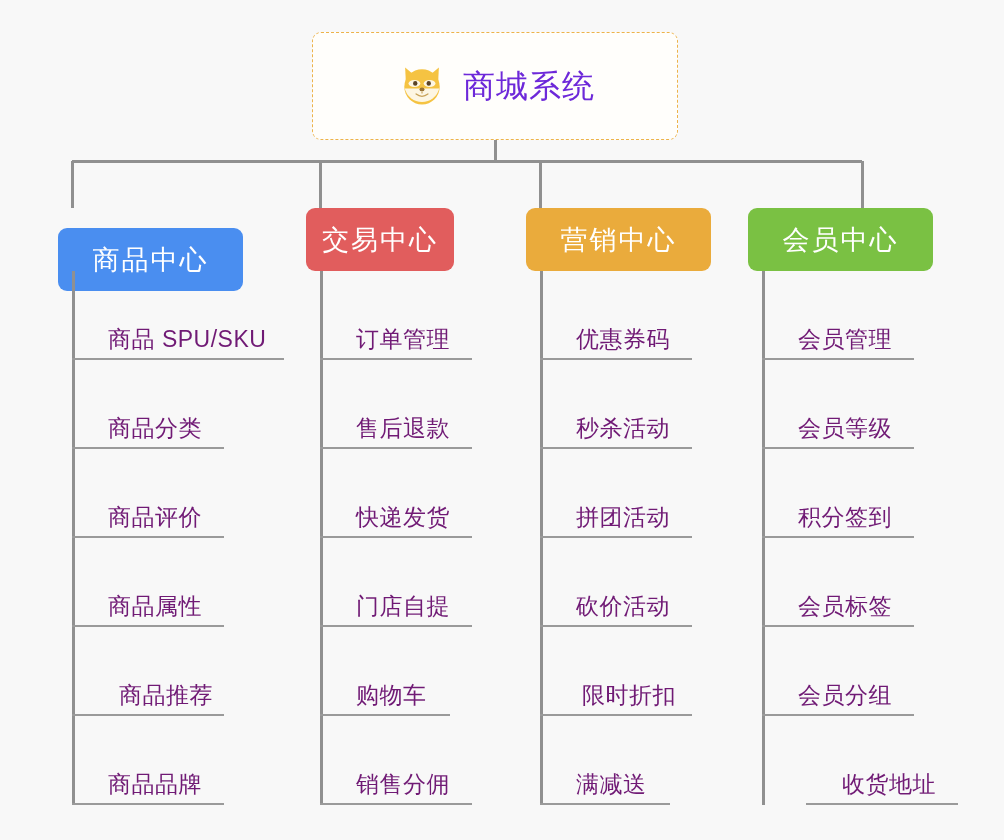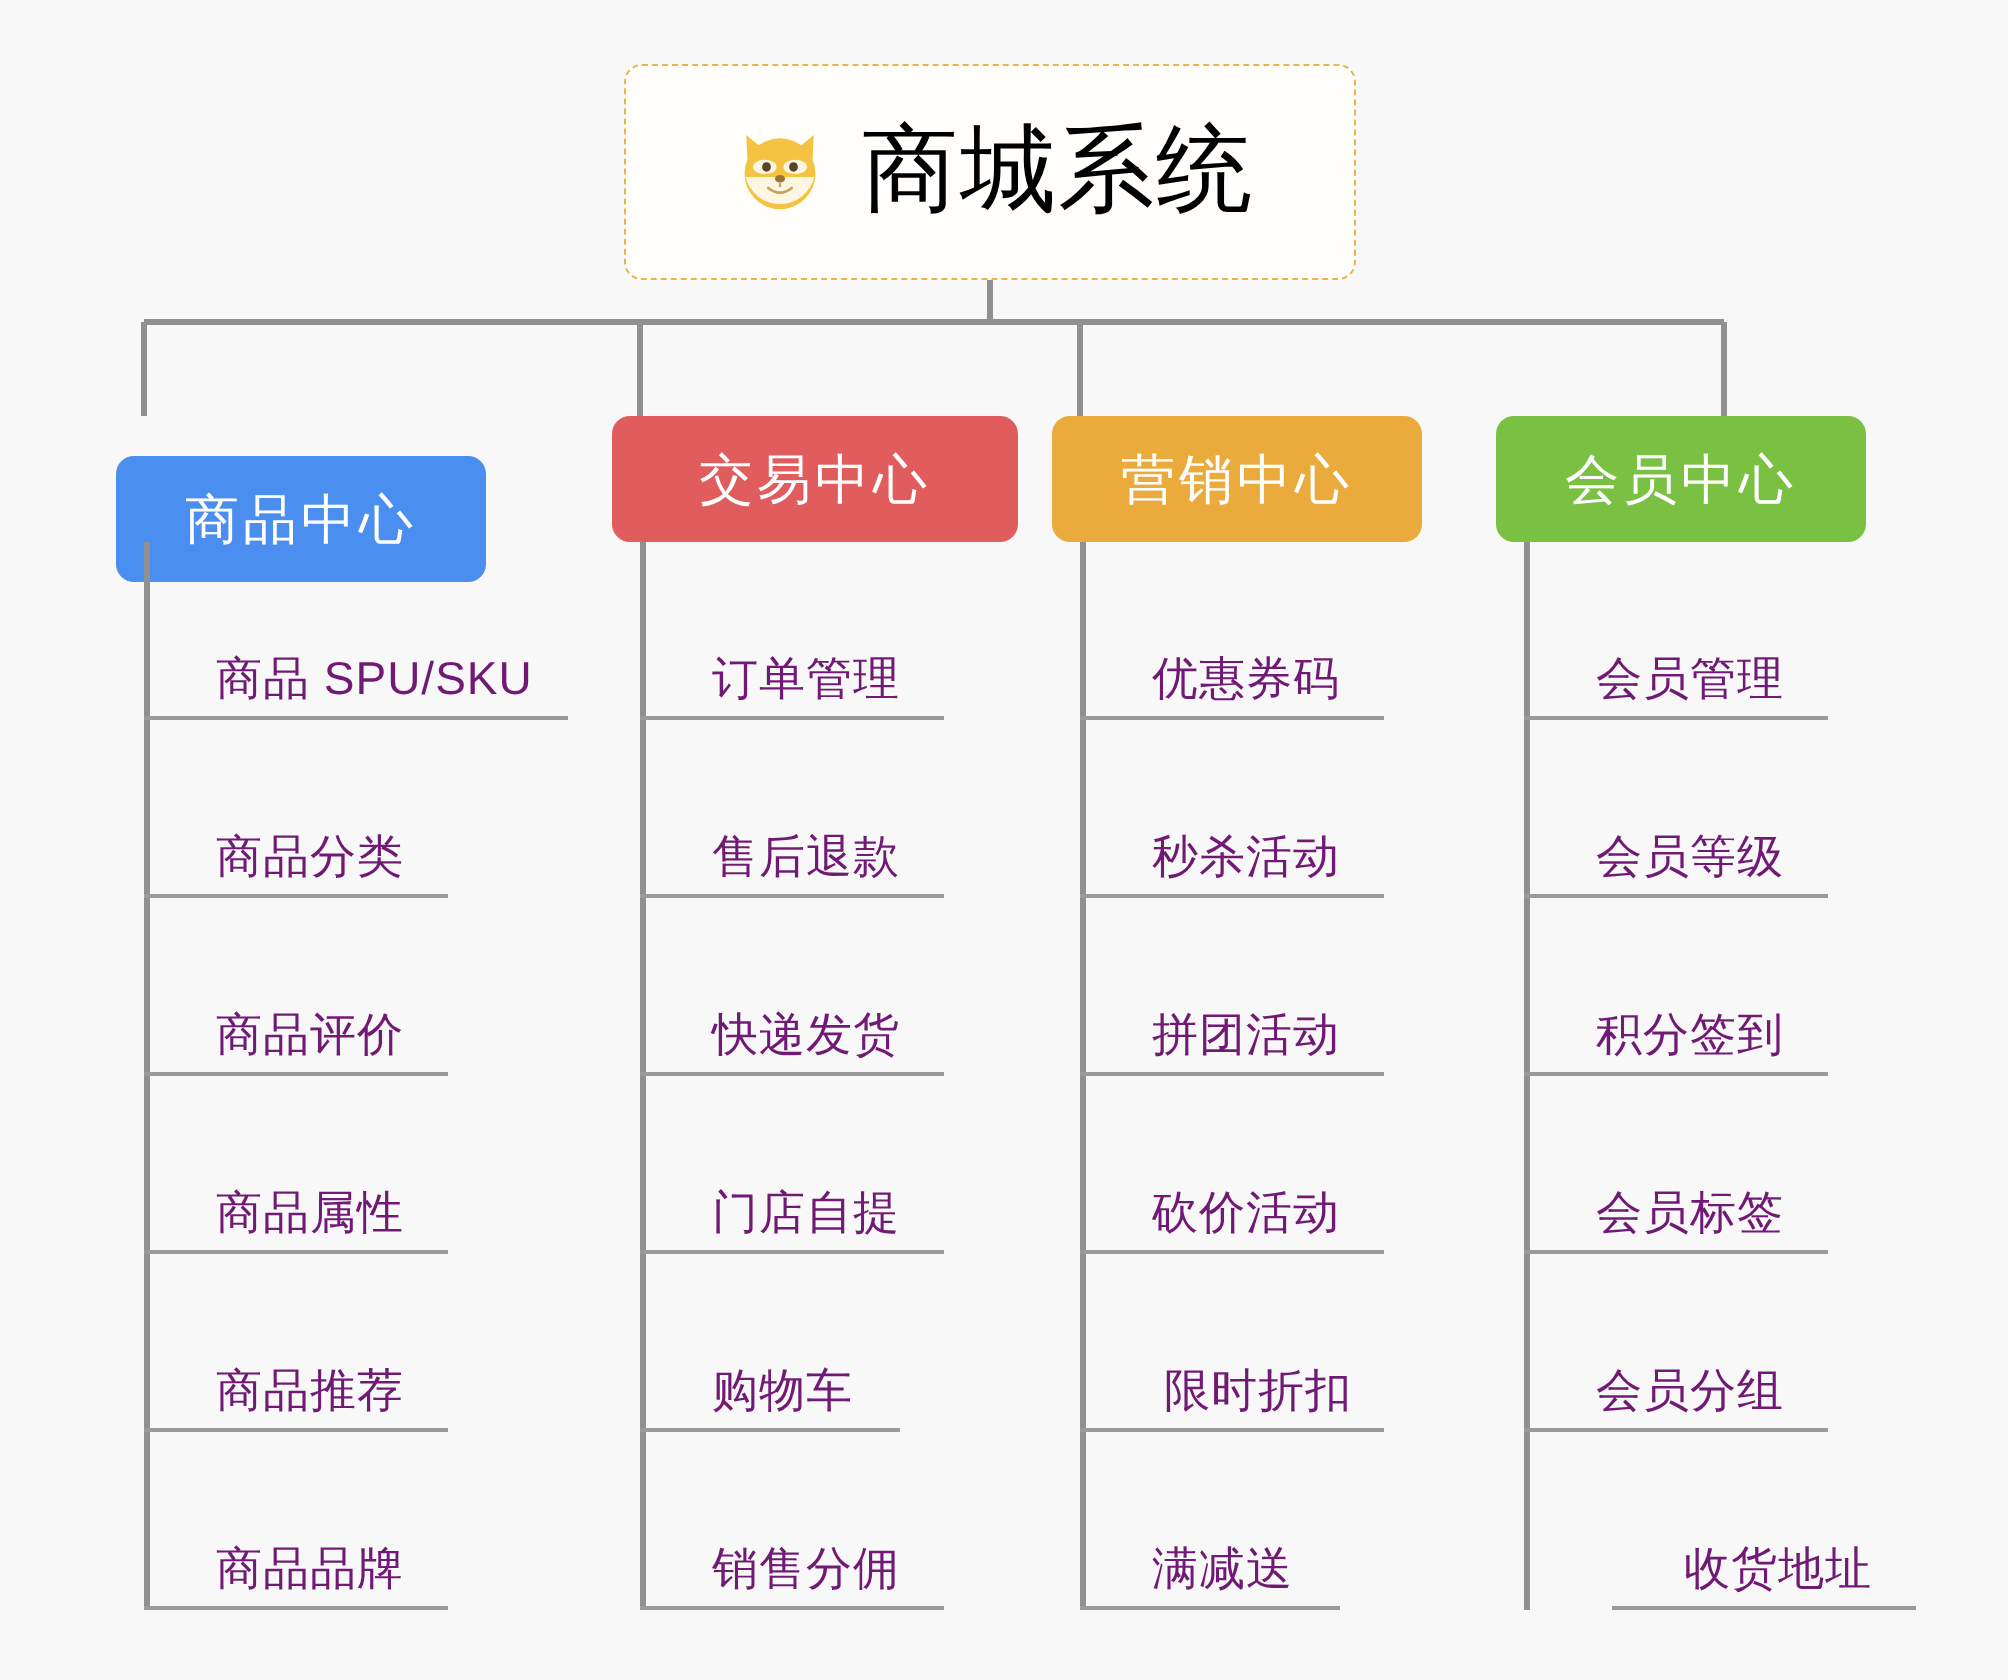--- a/index.html
+++ b/index.html
@@ -40,22 +40,22 @@
     justify-content: center;
     gap: 14px;
   }
   .root-emoji {
     width: 54px;
     height: 54px;
     flex: 0 0 auto;
     display: block;
   }
   .root-title {
-    font-size: 48px;
-    color: #000000;
+    font-size: 32px;
+    color: #6d28d9;
     letter-spacing: 1px;
     line-height: 1;
     white-space: nowrap;
   }
 
   
   .connectors {
     position: absolute;
     left: 0;
     top: 0;
@@ -161,30 +161,30 @@
           </div>
           <div class="leaf" style="top: 89px; width: 152px;">
             <span class="leaf-label">商品分类</span>
           </div>
           <div class="leaf" style="top: 178px; width: 152px;">
             <span class="leaf-label">商品评价</span>
           </div>
           <div class="leaf" style="top: 267px; width: 152px;">
             <span class="leaf-label">商品属性</span>
           </div>
-          <div class="leaf" style="top: 356px; width: 152px;">
+          <div class="leaf" style="top: 356px; width: 152px; justify-content: center;">
             <span class="leaf-label">商品推荐</span>
           </div>
           <div class="leaf" style="top: 445px; width: 152px;">
             <span class="leaf-label">商品品牌</span>
           </div>
         </div>
       </div>
       <div class="branch" style="left: 306px;">
-        <div class="branch-header" style="width: 203px; background: rgb(225, 93, 93);">
+        <div class="branch-header" style="width: 148px; background: rgb(225, 93, 93);">
           <span>交易中心</span>
         </div>
         <div style="position: absolute; top: 63px; left: 14px; width: 3px; height: 534px; background: rgb(144, 144, 144);"></div>
         <div class="branch-items" style="left: 14px;">
           <div class="leaf" style="top: 0px; width: 152px;">
             <span class="leaf-label">订单管理</span>
           </div>
           <div class="leaf" style="top: 89px; width: 152px;">
             <span class="leaf-label">售后退款</span>
           </div>

